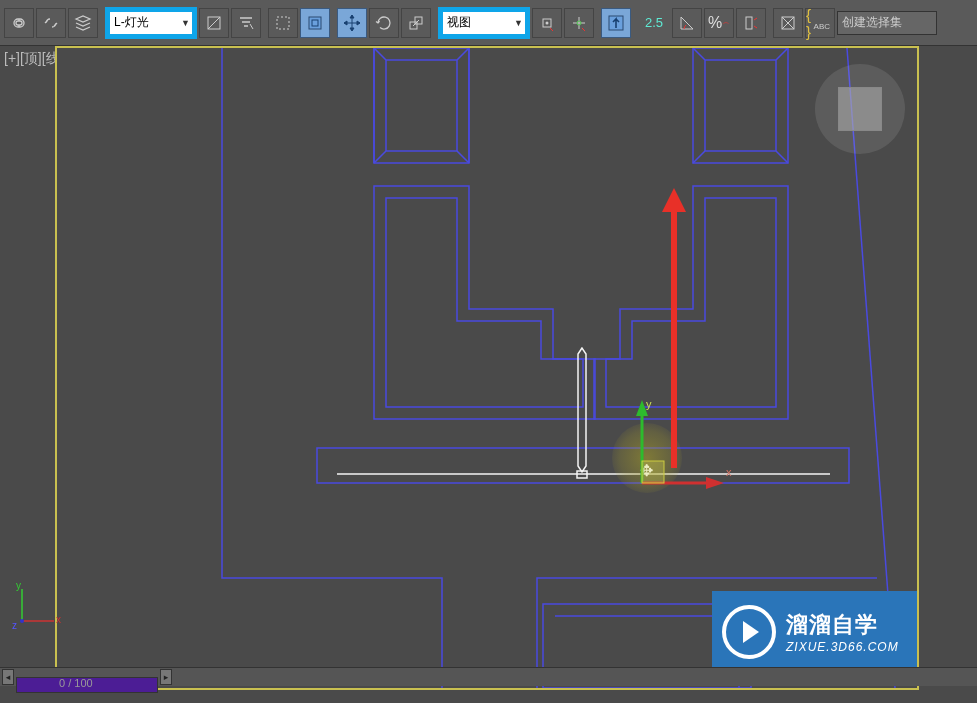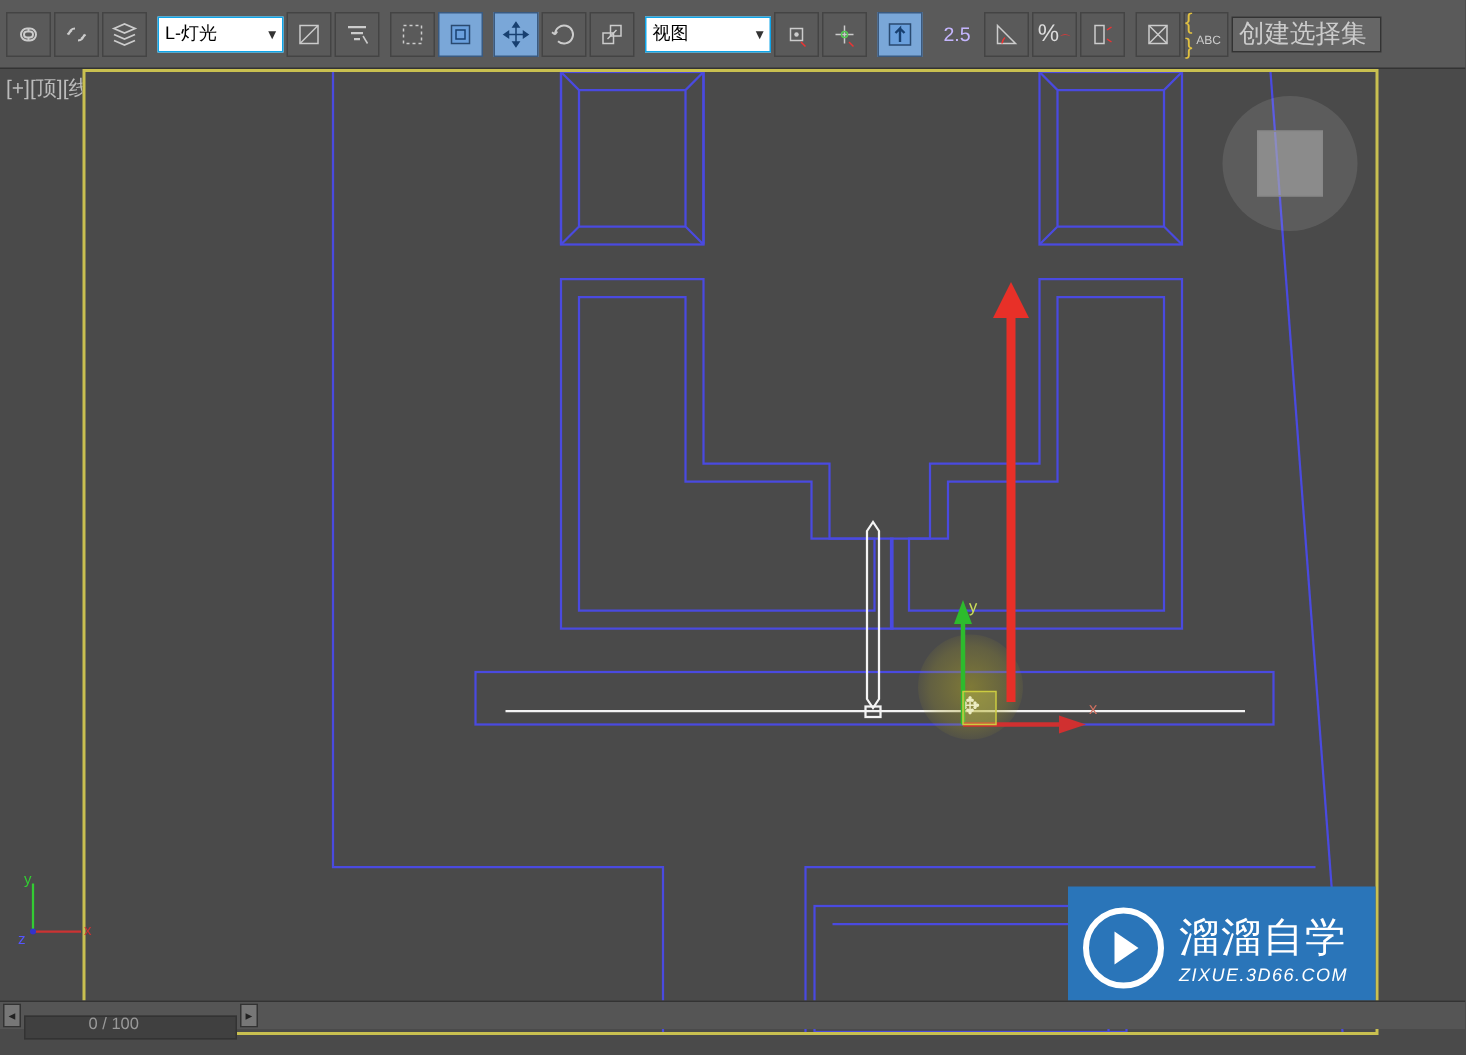--- a/index.html
+++ b/index.html
@@ -37,41 +37,41 @@
   }
   .tb-btn.active {
     background: #7aa7d8;
     border: 1px solid #3a5a80;
   }
   .tb-sel {
     height: 22px;
     background: #fff;
     color: #000;
     font-size: 12px;
-    border: 1px solid #0ea5e9;
+    border: 5px solid #0ea5e9;
     padding: 0 2px 0 4px;
     display: flex;
     align-items: center;
     justify-content: space-between;
     gap: 6px;
   }
   .tb-sel .tri { font-size: 9px; color: #333; }
   .tb-text {
     height: 22px;
     background: #666;
     color: #ccc;
-    font-size: 17px;
+    font-size: 12px;
     border: 1px solid #333;
     padding: 0 4px;
     display: flex;
     align-items: center;
     width: 90px;
   }
   .tb-num {
-    color: #c4b5fd;
+    color: #5eead4;
     font-size: 13px;
     padding: 0 4px;
     min-width: 24px;
     text-align: center;
   }
   .sep { width: 3px; }
 
   
   .vp-wrap {
     position: relative;
@@ -208,21 +208,21 @@
   }
   .watermark .play {
     width: 46px; height: 46px;
     border-radius: 50%;
     border: 4px solid #fff;
     display: flex; align-items:center; justify-content:center;
   }
   .watermark .play .tri {
     width:0;height:0;border-left:16px solid #fff;border-top:11px solid transparent;border-bottom:11px solid transparent;margin-left:4px;
   }
-  .watermark .text .t1 { font-size: 27px; font-weight: normal; letter-spacing:1px;}
+  .watermark .text .t1 { font-size: 22px; font-weight: bold; letter-spacing:1px;}
   .watermark .text .t2 { font-size: 12px; letter-spacing:1px;font-style:italic;}
 
   
   .bottombar {
     position: absolute;
     left: 0;
     bottom: 0;
     height: 18px;
     width: 977px;
     background: #555;
@@ -236,21 +236,21 @@
     width: 10px; height: 14px;
     background: #777;
     border: 1px solid #333;
     margin: 0 2px;
     display:flex;align-items:center;justify-content:center;
     font-size:9px;color:#222;
   }
   .bb-track {
     flex: 0 0 140px;
     height: 14px;
-    background: #404040;
+    background: #4c1d95;
     border: 1px solid #333;
     position: relative;
     margin-top: 15px;
   }
   .bb-frame {
     position: absolute; left: 42px; top: -1px;
     font-size: 11px; color: #999;
   }
 </style>
 </head>

